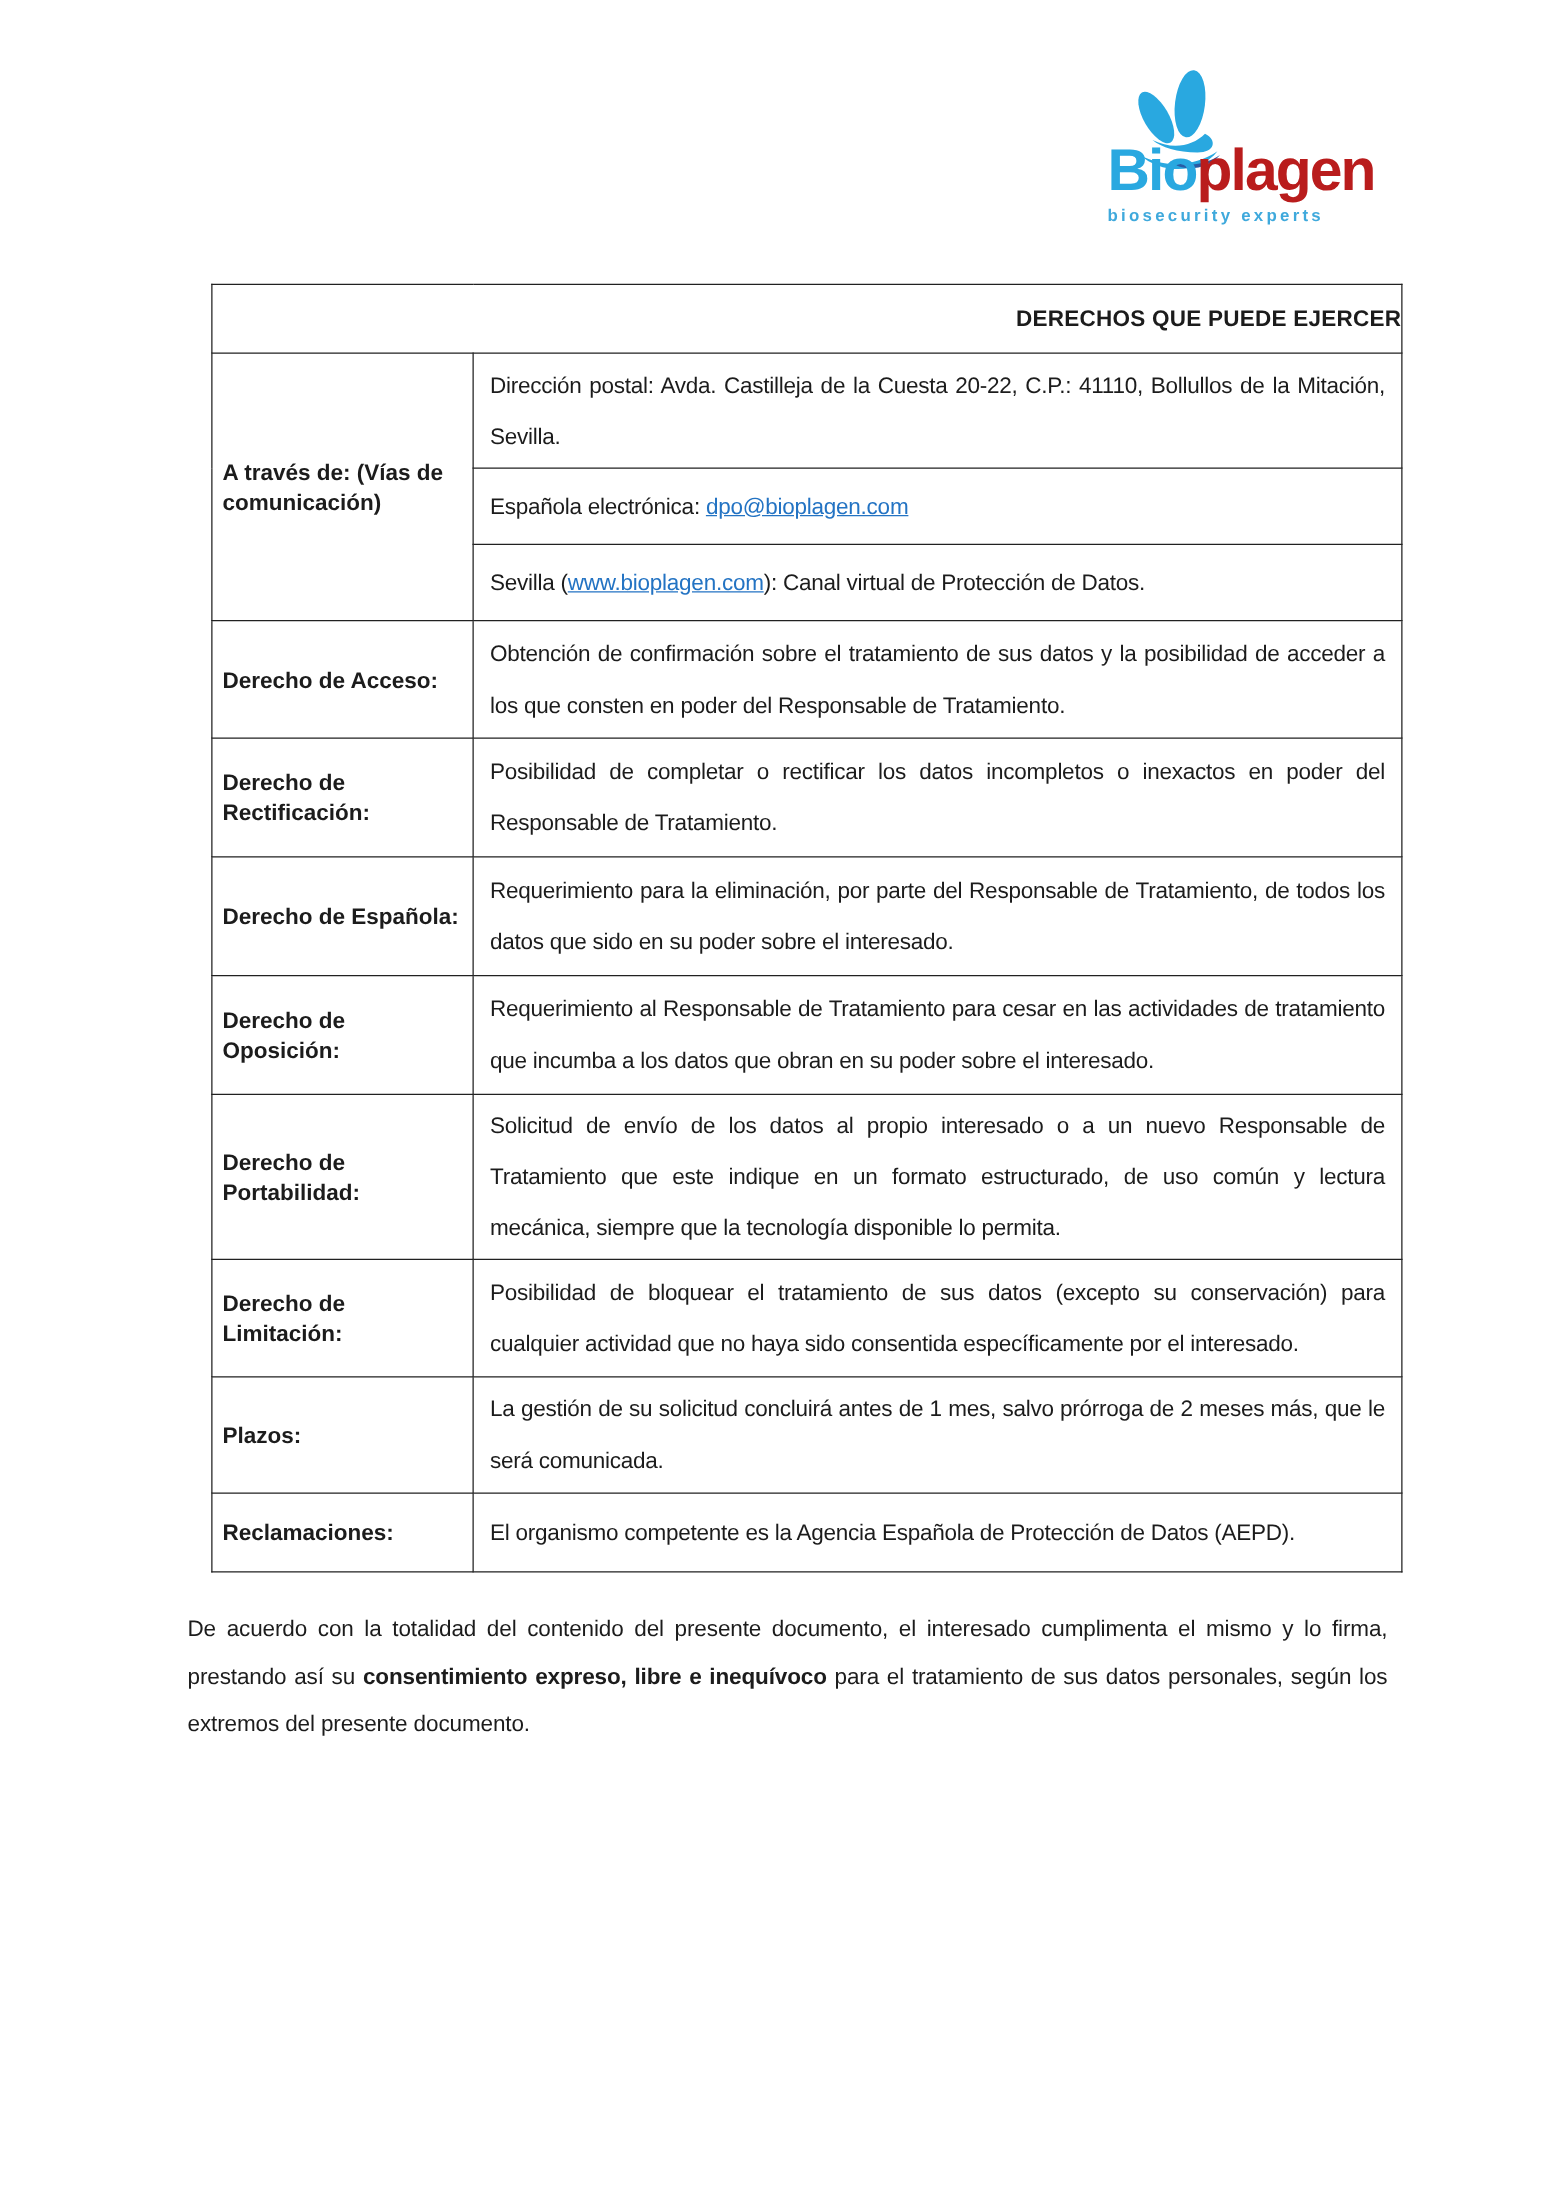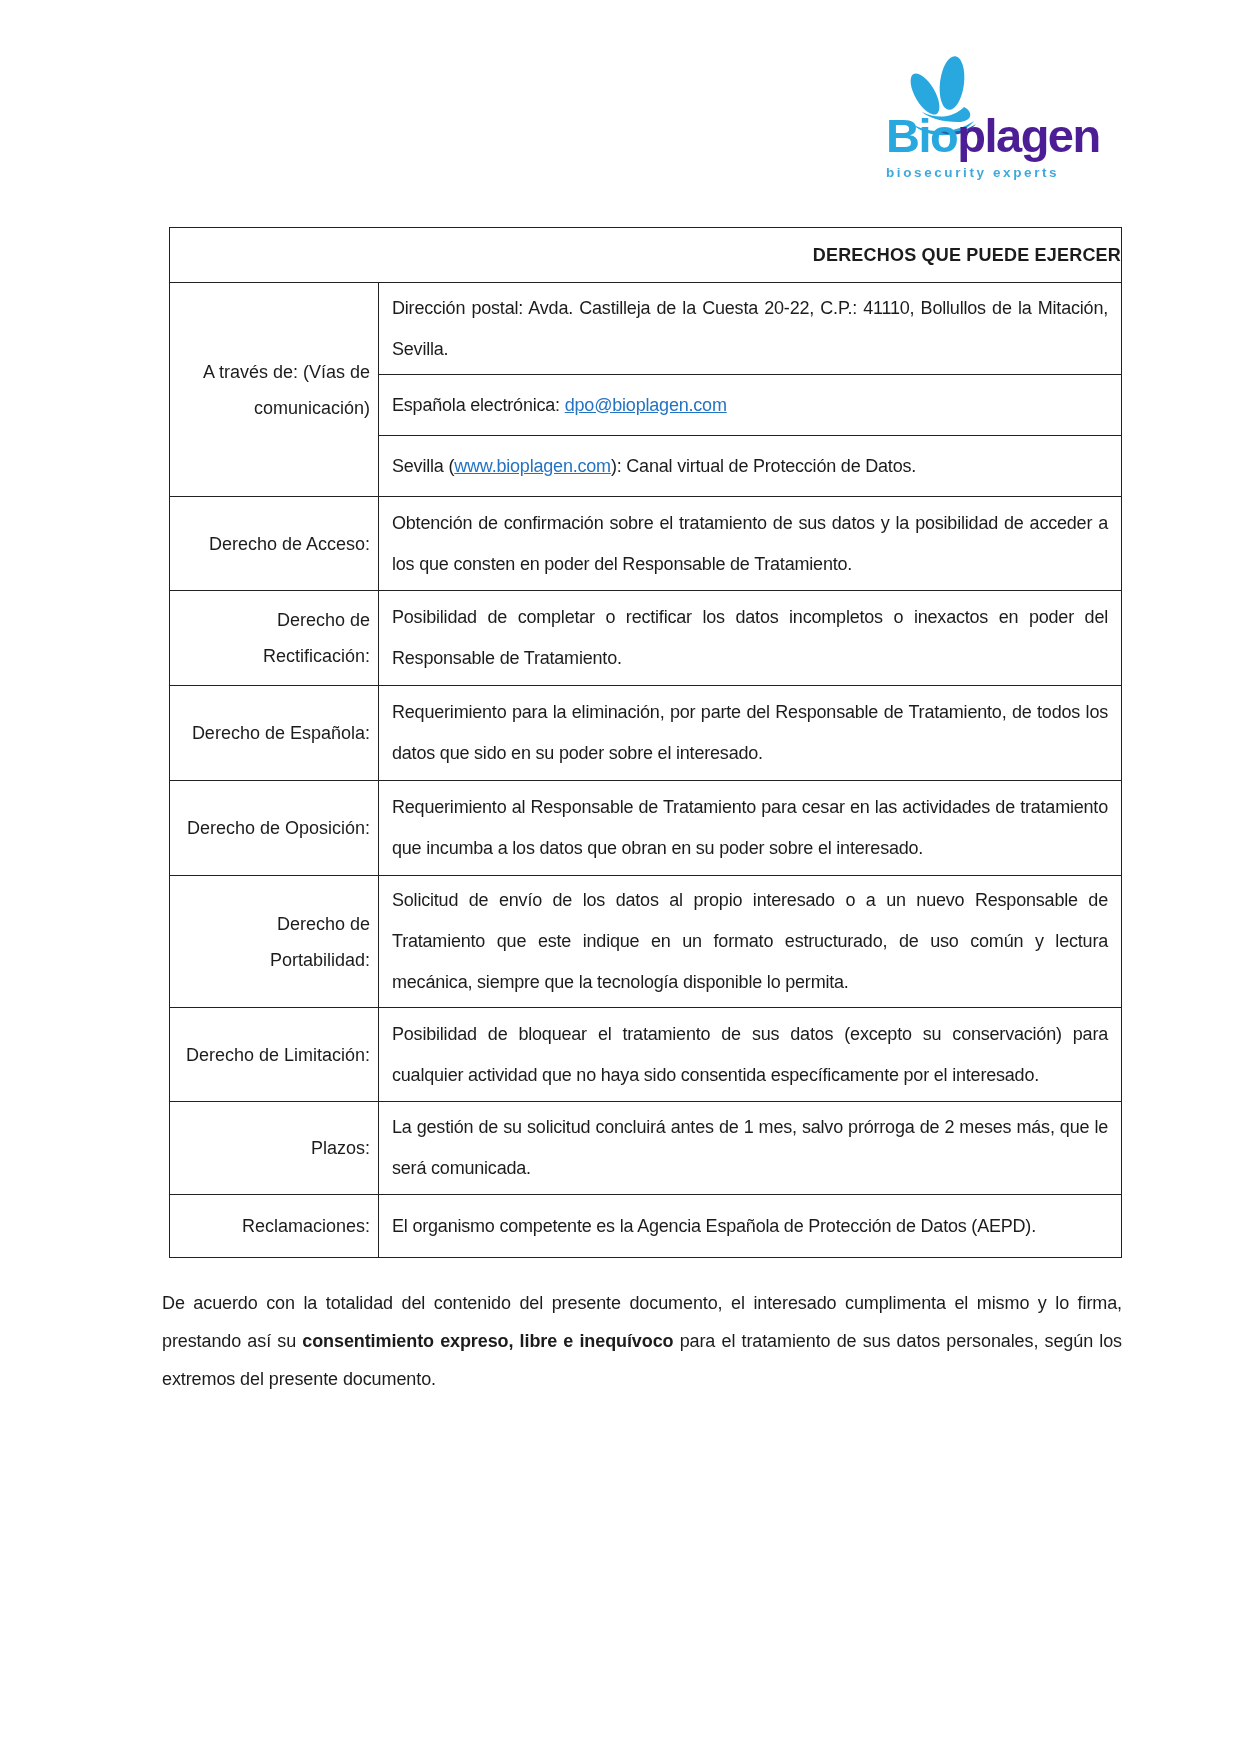--- a/index.html
+++ b/index.html
@@ -16,21 +16,21 @@
 
   
   .logo { position:absolute; left:886px; top:50px; width:246px; }
   .bird { position:absolute; left:8px; top:0; width:100px; height:88px; }
   .wordmark {
     position:relative; margin-top:60px;
     font-size:47px; font-weight:bold; letter-spacing:-1.5px;
     line-height:1.1; white-space:nowrap;
   }
   .wordmark .bio    { color:#29A8E0; }
-  .wordmark .plagen { color:#4c1d95; }
+  .wordmark .plagen { color:#b91c1c; }
   .tagline {
     margin-top:3px; 
     font-size:13.5px; font-weight:bold; letter-spacing:2.6px;
     color:#3FA9DC; white-space:nowrap;
   }
 
   
   table.rights {
     position:absolute; left:169px; top:227px;
     width:953px; border-collapse:collapse; table-layout:fixed;
@@ -39,42 +39,42 @@
     border:1.4px solid #212121;
     vertical-align:middle;
     font-size:18px;
   }
   col.c-label { width:209px; }
   td.hdr {
     height:55px; text-align:right; font-weight:bold;
     letter-spacing:0.2px;
   }
   td.lbl {
-    text-align:right; font-weight:normal;
-    line-height:36px; padding:0 8px;
+    text-align:left; font-weight:bold;
+    line-height:24px; padding:0 8px;
   }
   td.txt {
     text-align:justify; line-height:41px;
     padding:2px 13px; letter-spacing:-0.2px;
   }
   tr.h-sub1 { height:92px; }
   tr.h-sub2 { height:61px; }
   tr.h-sub3 { height:61px; }
   tr.h-2a { height:94px; }
   tr.h-2b { height:95px;margin-top:48px; }
   tr.h-3  { height:132px; }
   tr.h-1  { height:93px; }
   tr.h-last { height:63px; }
   a.doclink {
     color:#2373C3; text-decoration:underline; cursor:pointer;
   }
 
   
   .closing {
-    position:absolute; left:162px; top:1284px; width:960px;
+    position:absolute; left:150px; top:1284px; width:960px;
     font-size:18px; line-height:38px; text-align:justify;
     letter-spacing:-0.1px;
   }
   .closing b { font-weight:bold; }
 </style>
 </head>
 <body>
 
 <div class="page">
 

